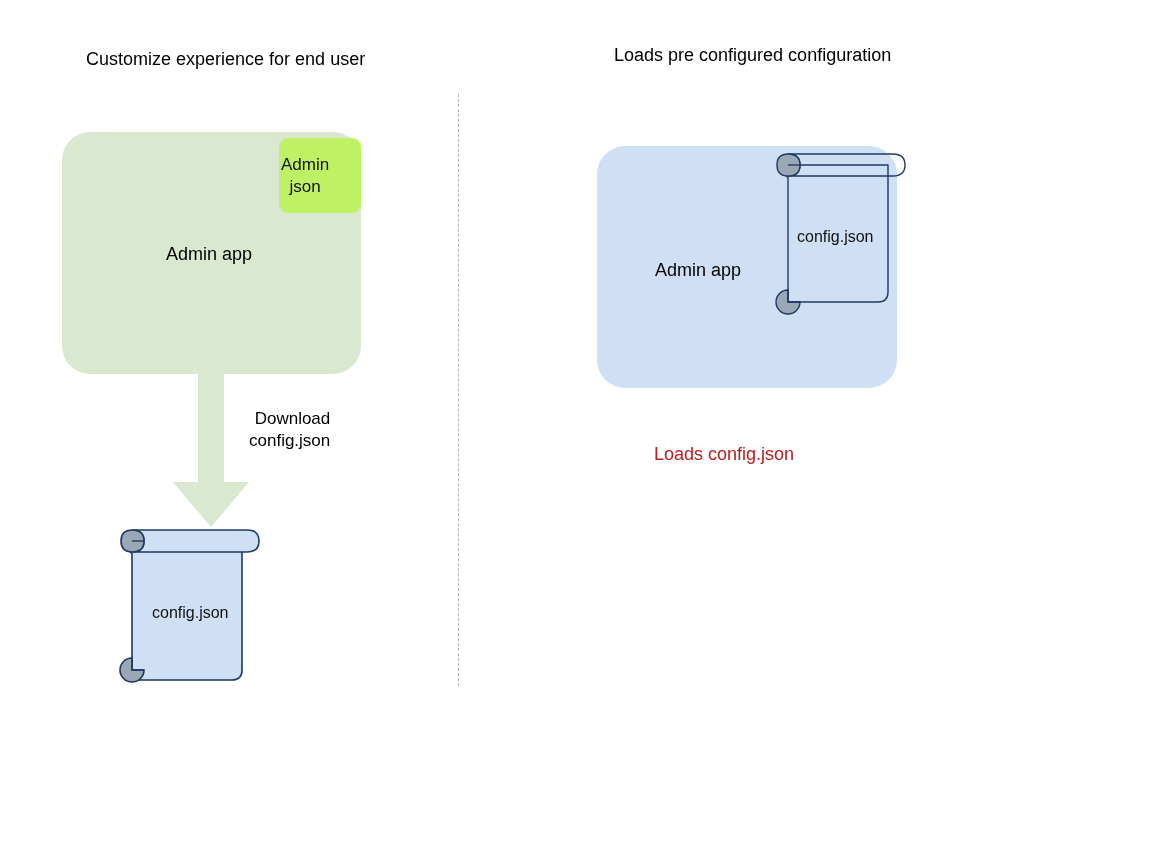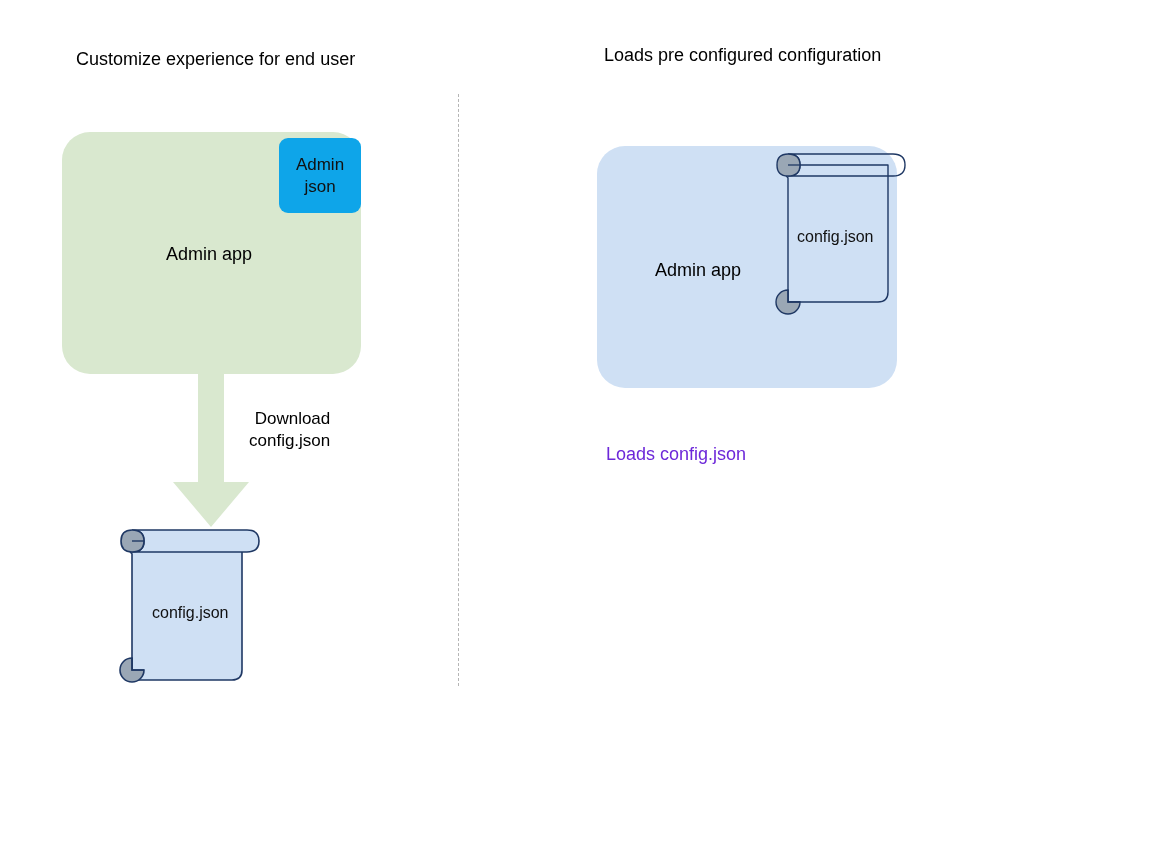--- a/index.html
+++ b/index.html
@@ -21,20 +21,21 @@
     height: 864px;
   }
 
   
   .heading {
     position: absolute;
     font-size: 18px;
     line-height: 22px;
     color: #000000;
     white-space: nowrap;
+    margin-left: 10px;
   }
   #heading-left  { left: 76px;  top: 48px; }
   #heading-right { left: 604px; top: 44px; }
 
   
   #divider {
     position: absolute;
     left: 458px;
     top: 94px;
     width: 0;
@@ -71,25 +72,25 @@
   #admin-app-label { left: 166px; top: 243px; }
   #demo-app-label  { left: 655px; top: 259px; }
 
   
   #admin-panel-badge {
     position: absolute;
     left: 279px;
     top: 138px;
     width: 82px;
     height: 75px;
-    background: #0ea5e9;
+    background: #bef264;
     border-radius: 9px;
     display: flex;
     align-items: center;
-    justify-content: center;
+    justify-content: flex-start;
     text-align: center;
     font-size: 17px;
     line-height: 22px;
     color: #111111;
     box-sizing: border-box;
     padding: 2px;
   }
   #admin-panel-badge span { display: block; }
 
   
@@ -127,25 +128,25 @@
     white-space: nowrap;
   }
   #scroll-left     { left: 120px; top: 528px; }
   #scroll-left-label  { left: 152px; top: 603px; }
   #scroll-right    { left: 776px; top: 152px; }
   #scroll-right-label { left: 797px; top: 227px; }
 
   
   #loads-caption {
     position: absolute;
-    left: 606px;
+    left: 654px;
     top: 443px;
     font-size: 18px;
     line-height: 22px;
-    color: #6d28d9;
+    color: #b91c1c;
     white-space: nowrap;
   }
 </style>
 </head>
 <body>
 
 <div id="canvas">
 
   <div class="heading" id="heading-left">Customize experience for end user</div>
 

